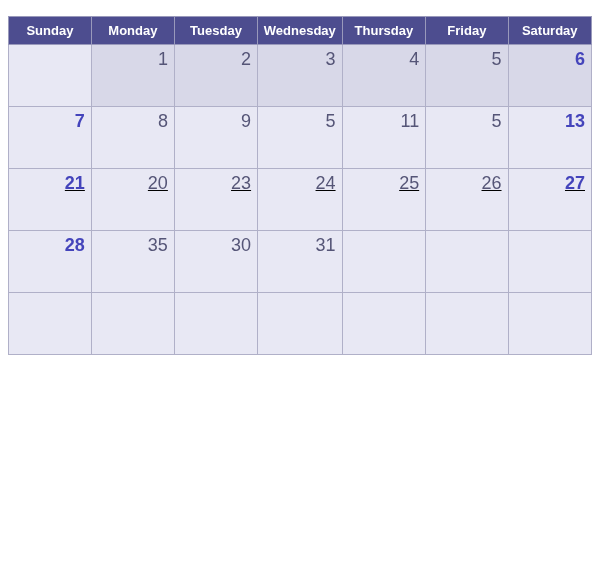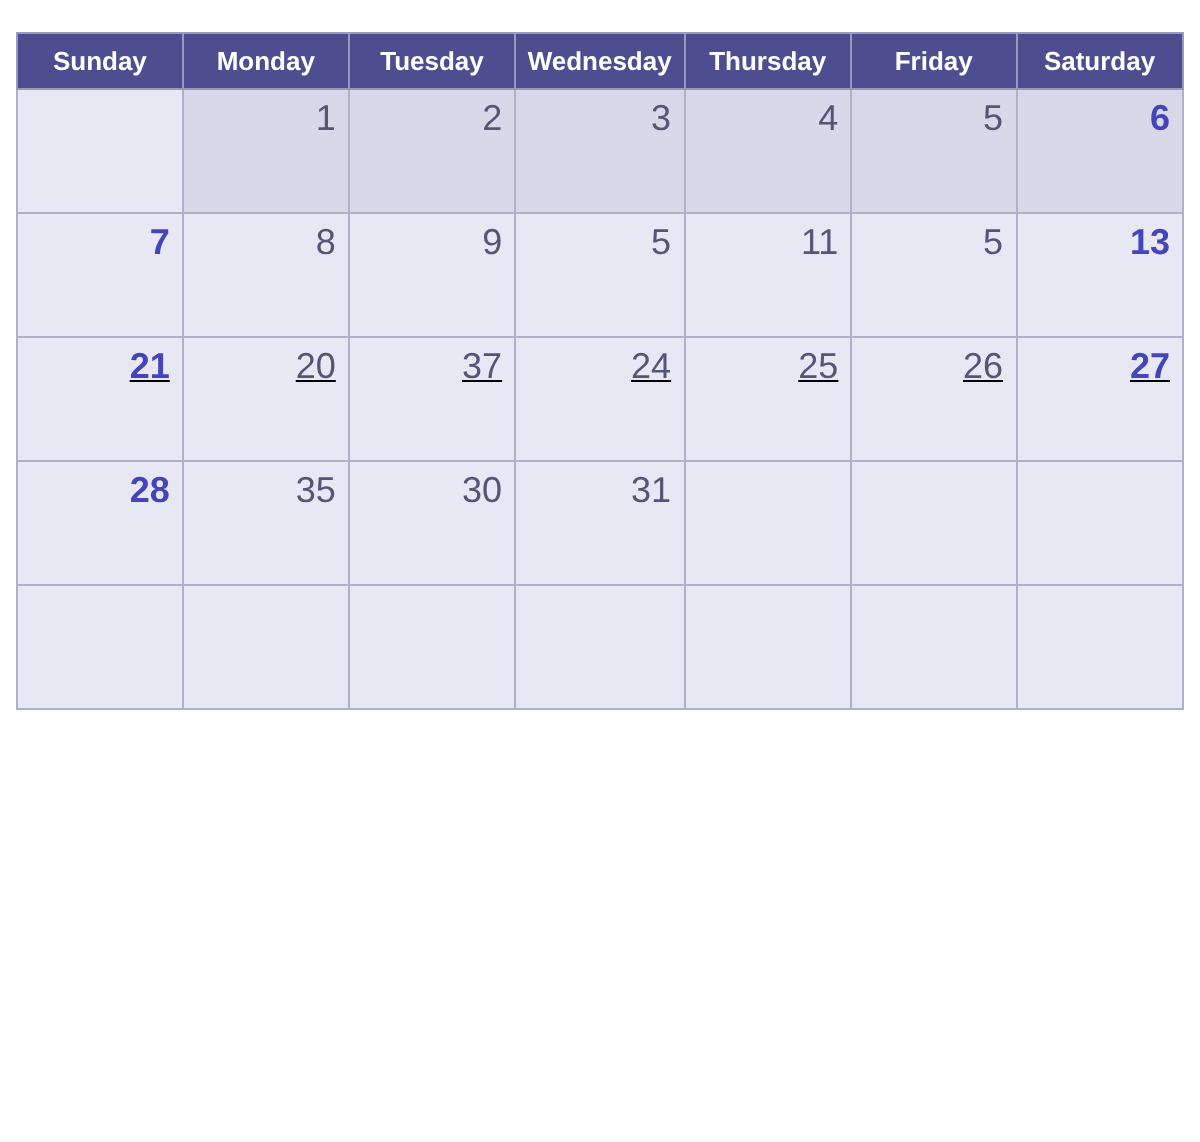--- a/index.html
+++ b/index.html
@@ -146,21 +146,21 @@
           </td>
         </tr>
         <tr class="row-4">
           <td class="sunday">
             <span class="day-num">21</span>
           </td>
           <td class="weekday">
             <span class="day-num">20</span>
           </td>
           <td class="weekday">
-            <span class="day-num">37</span>
+            <span class="day-num">23</span>
           </td>
           <td class="weekday">
             <span class="day-num">24</span>
           </td>
           <td class="weekday">
             <span class="day-num">25</span>
           </td>
           <td class="weekday">
             <span class="day-num">26</span>
           </td>

